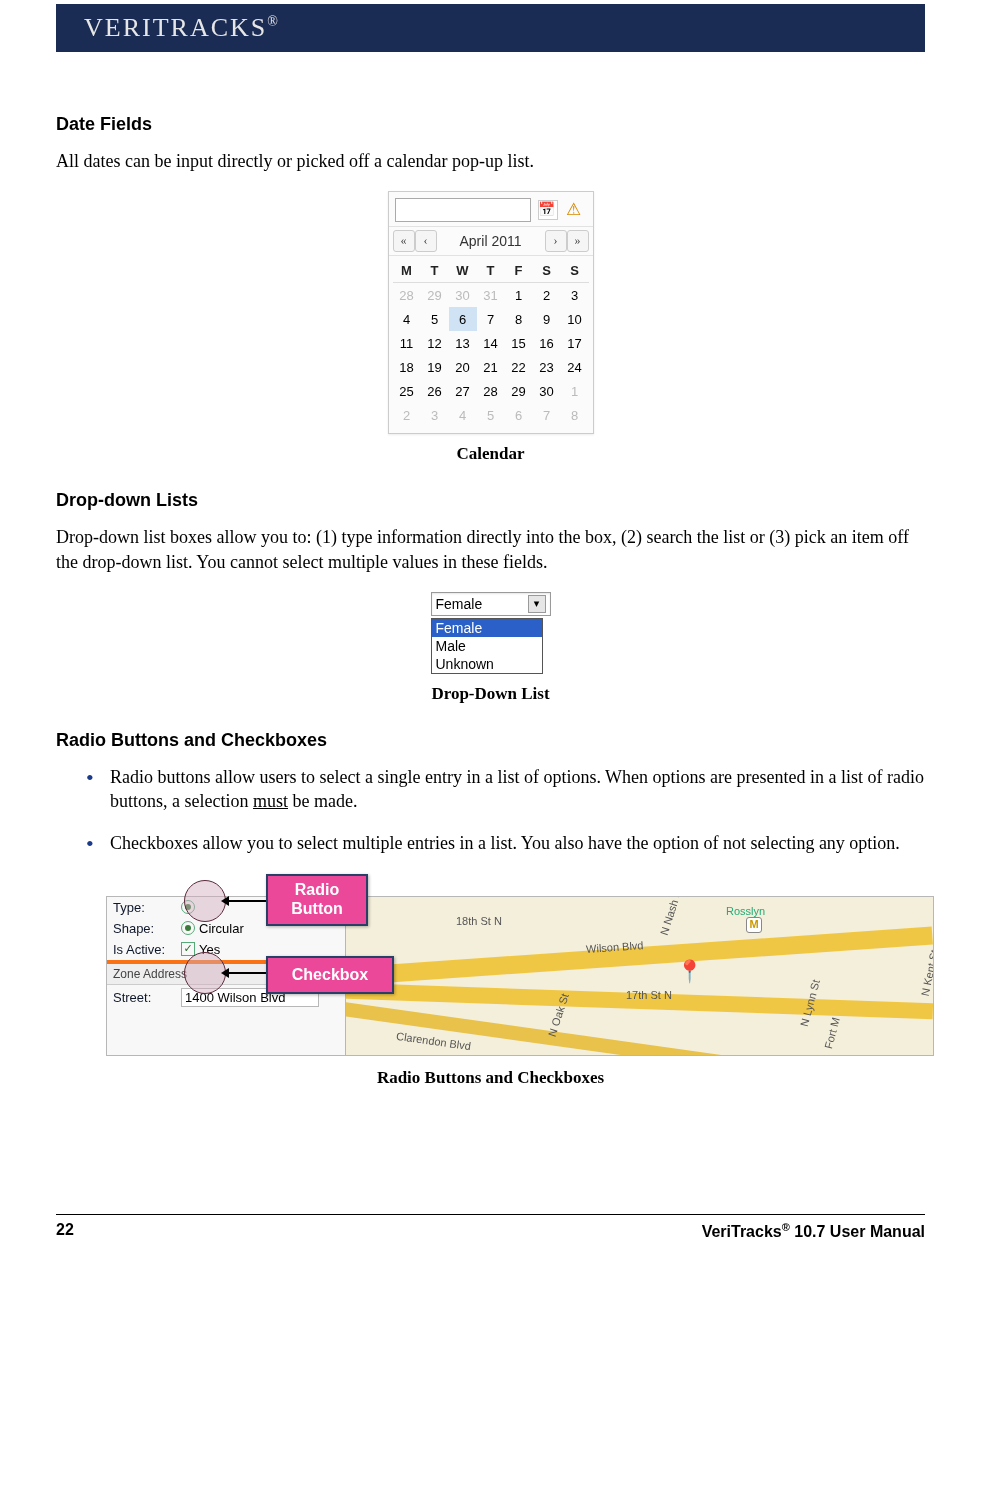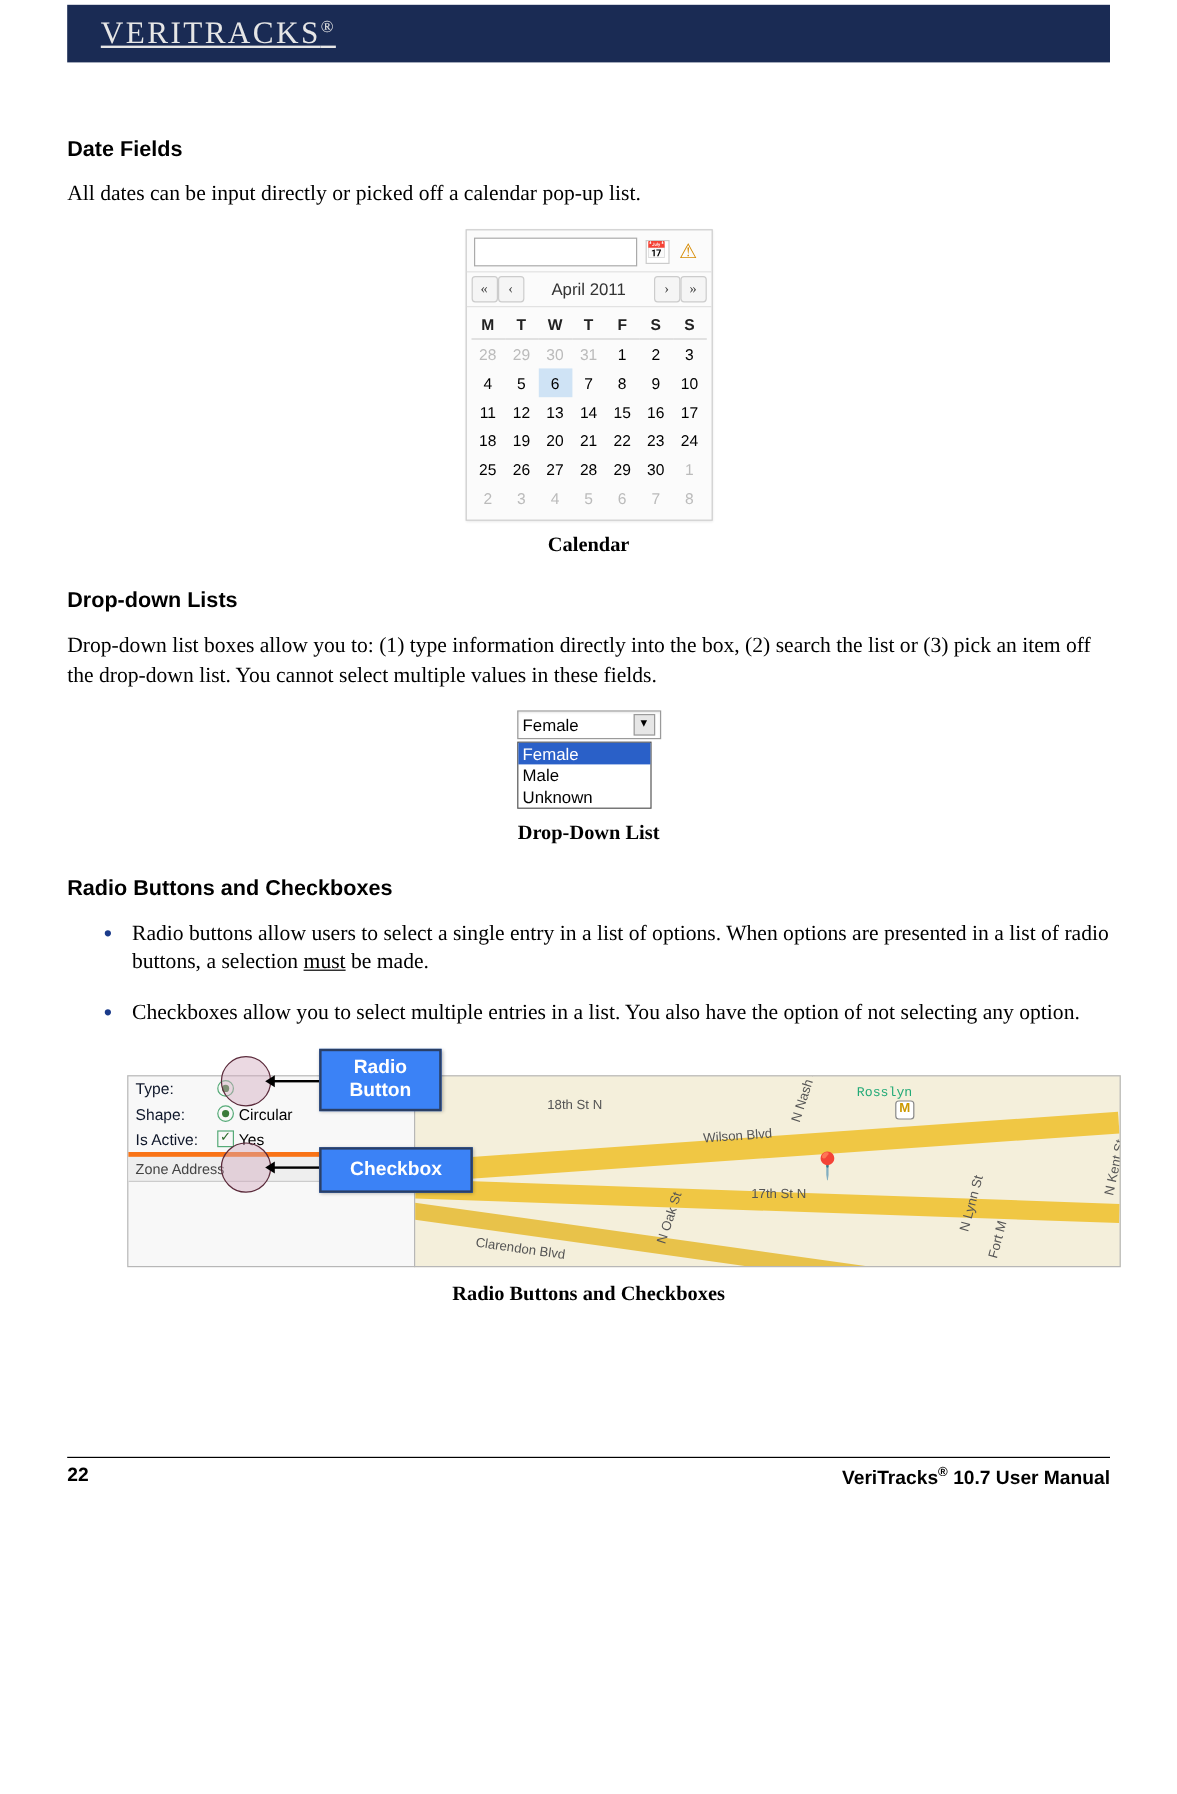--- a/index.html
+++ b/index.html
@@ -20,21 +20,20 @@
     align-items: center;
     padding-left: 28px;
     margin: 4px 56px 0 56px;
   }
   .header-bar .logo {
     color: #e6e6e6;
     font-family: "Times New Roman", serif;
     font-size: 26px;
     letter-spacing: 2px;
     font-variant: small-caps;
-    text-decoration: underline;
   }
   .header-bar .logo sup { font-size: 14px; }
   .content {
     padding: 40px 56px 10px 56px;
   }
   h3.section {
     font-family: Arial, Helvetica, sans-serif;
     font-weight: bold;
     font-size: 18px;
     margin: 22px 0 14px 0;
@@ -245,21 +244,21 @@
     color: #333;
   }
   .callout-circle {
     position: absolute;
     border: 1.5px solid #5a2a3a;
     background: rgba(210,170,190,0.45);
     border-radius: 50%;
   }
   .callout-box {
     position: absolute;
-    background: #3b82f6;
+    background: #ec4899;
     color: #fff;
     border: 2px solid #2a3f66;
     font-family: Arial, sans-serif;
     font-weight: bold;
     font-size: 16px;
     text-align: center;
     display: flex;
     align-items: center;
     justify-content: center;
     line-height: 1.15;
@@ -444,36 +443,40 @@
           <span class="form-label">Shape:</span>
           <span class="radio checked"></span>
           <span>Circular</span>
         </div>
         <div class="form-row">
           <span class="form-label">Is Active:</span>
           <span class="chk">✓</span>
           <span>Yes</span>
         </div>
         <div class="form-sub">Zone Address</div>
+        <div class="form-row">
+          <span class="form-label">Street:</span>
+          <input class="street-input" value="1400 Wilson Blvd" style="">
+        </div>
       </div>
 
       <div class="map-area">
         <div class="road" style="left:0;top:50px;width:100%;height:18px;transform:rotate(-4deg);"></div>
         <div class="road" style="left:0;top:96px;width:100%;height:16px;transform:rotate(2deg);"></div>
         <div class="road" style="left:-30px;top:130px;width:70%;height:14px;transform:rotate(8deg);background:#e8c24a;"></div>
         <div class="road-label" style="left:110px;top:18px;">18th St N</div>
         <div class="road-label" style="left:240px;top:44px;transform:rotate(-4deg);">Wilson Blvd</div>
         <div class="road-label" style="left:50px;top:138px;transform:rotate(8deg);">Clarendon Blvd</div>
         <div class="road-label" style="left:280px;top:92px;">17th St N</div>
         <div class="road-label" style="left:300px;top:8px;transform:rotate(-72deg);">N Nash St</div>
         <div class="road-label" style="left:190px;top:112px;transform:rotate(-72deg);">N Oak St</div>
         <div class="road-label" style="left:440px;top:100px;transform:rotate(-75deg);">N Lynn St</div>
         <div class="road-label" style="left:470px;top:130px;transform:rotate(-75deg);">Fort M</div>
         <div class="road-label" style="left:560px;top:70px;transform:rotate(-78deg);">N Kent St</div>
-        <div class="road-label" style="left:368px;top:8px;color:#2a7;font-family:Liberation Mono, monospace;">Rosslyn</div>
+        <div class="road-label" style="left:380px;top:8px;color:#2a7;">Rosslyn</div>
         <div style="position:absolute;left:400px;top:20px;width:14px;height:14px;border:1px solid #888;background:#fff;border-radius:3px;text-align:center;font:bold 11px Arial;color:#c90;">M</div>
         <span class="marker">📍</span>
       </div>
 
       <div class="callout-circle" style="left:78px;top:6px;width:40px;height:40px;"></div>
       <div class="callout-arrow" style="left:118px;top:26px;width:42px;"></div>
       <div class="callout-box" style="left:160px;top:0;width:98px;height:48px;">
         <span>Radio Button</span>
       </div>
 

